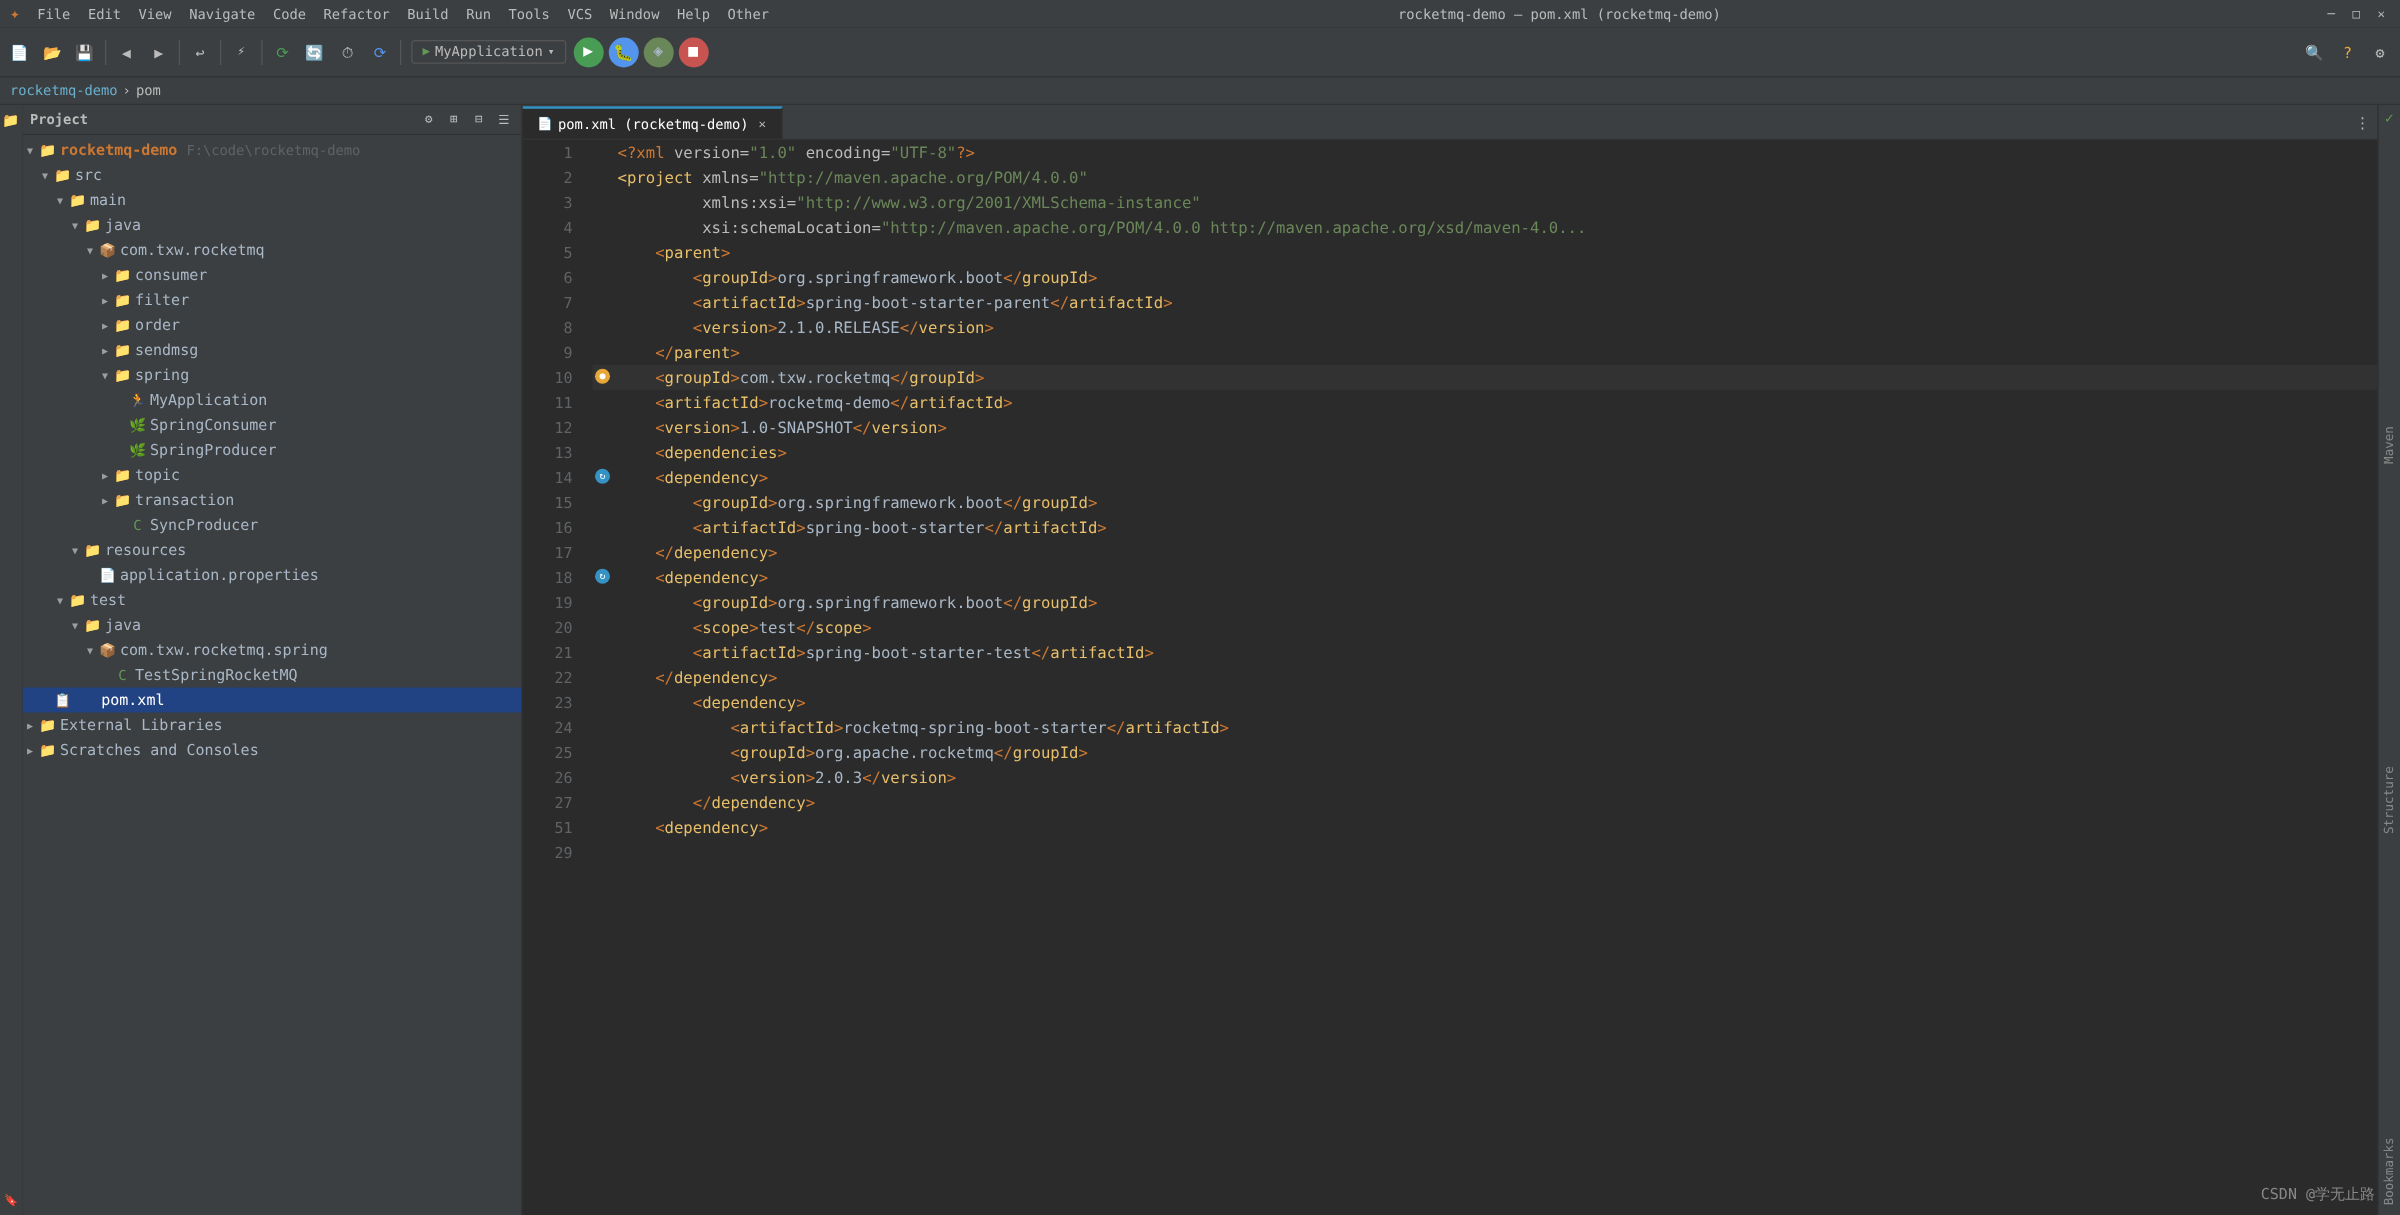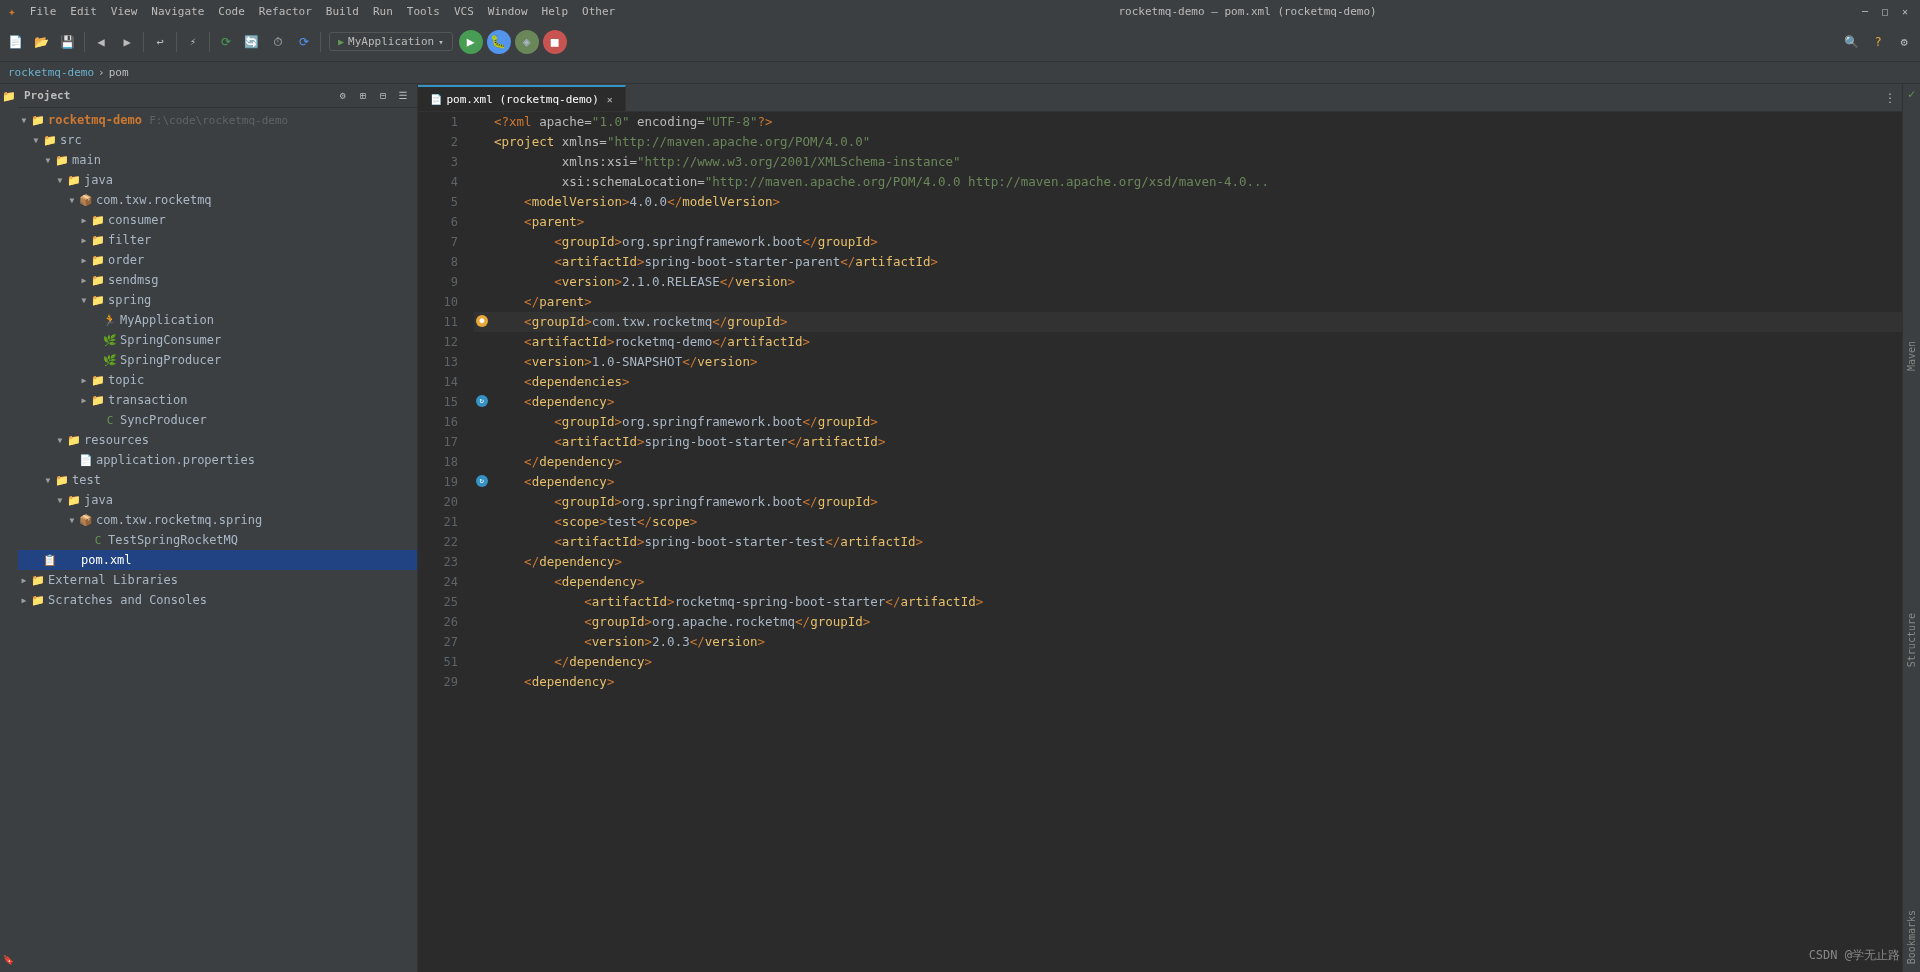--- a/index.html
+++ b/index.html
@@ -653,25 +653,24 @@
           <div class="line-num-cell">22</div>
           <div class="line-num-cell">23</div>
           <div class="line-num-cell">24</div>
           <div class="line-num-cell">25</div>
           <div class="line-num-cell">26</div>
           <div class="line-num-cell">27</div>
           <div class="line-num-cell">51</div>
           <div class="line-num-cell">29</div>
         </div>
       <div class="code-content" id="code-content">
-          <div class="code-line" style="position: relative; padding-left: 20px;"><span><span style="color:#cc7832;">&lt;?xml</span><span style="color:#bababa;"> apache=</span><span style="color:#6a8759;">"1.0"</span><span style="color:#bababa;"> encoding=</span><span style="color:#6a8759;">"UTF-8"</span><span style="color:#cc7832;">?&gt;</span></span></div>
+          <div class="code-line" style="position: relative; padding-left: 20px;"><span><span style="color:#cc7832;">&lt;?xml</span><span style="color:#bababa;"> version=</span><span style="color:#6a8759;">"1.0"</span><span style="color:#bababa;"> encoding=</span><span style="color:#6a8759;">"UTF-8"</span><span style="color:#cc7832;">?&gt;</span></span></div>
           <div class="code-line" style="position: relative; padding-left: 20px;"><span><span style="color:#e8bf6a;">&lt;project</span><span style="color:#bababa;"> xmlns=</span><span style="color:#6a8759;">"http://maven.apache.org/POM/4.0.0"</span></span></div>
           <div class="code-line" style="position: relative; padding-left: 20px;"><span><span style="color:#bababa;">         xmlns:xsi=</span><span style="color:#6a8759;">"http://www.w3.org/2001/XMLSchema-instance"</span></span></div>
           <div class="code-line" style="position: relative; padding-left: 20px;"><span><span style="color:#bababa;">         xsi:schemaLocation=</span><span style="color:#6a8759;">"http://maven.apache.org/POM/4.0.0 http://maven.apache.org/xsd/maven-4.0...</span></span></div>
-          <div class="code-line" style="position: relative; padding-left: 20px;"><span>    <span style="color:#cc7832;">&lt;</span><span style="color:#e8bf6a;">modelVersion</span><span style="color:#cc7832;">&gt;</span>4.0.0<span style="color:#cc7832;">&lt;/</span><span style="color:#e8bf6a;">modelVersion</span><span style="color:#cc7832;">&gt;</span></span></div>
           <div class="code-line" style="position: relative; padding-left: 20px;"><span>    <span style="color:#cc7832;">&lt;</span><span style="color:#e8bf6a;">parent</span><span style="color:#cc7832;">&gt;</span></span></div>
           <div class="code-line" style="position: relative; padding-left: 20px;"><span>        <span style="color:#cc7832;">&lt;</span><span style="color:#e8bf6a;">groupId</span><span style="color:#cc7832;">&gt;</span>org.springframework.boot<span style="color:#cc7832;">&lt;/</span><span style="color:#e8bf6a;">groupId</span><span style="color:#cc7832;">&gt;</span></span></div>
           <div class="code-line" style="position: relative; padding-left: 20px;"><span>        <span style="color:#cc7832;">&lt;</span><span style="color:#e8bf6a;">artifactId</span><span style="color:#cc7832;">&gt;</span>spring-boot-starter-parent<span style="color:#cc7832;">&lt;/</span><span style="color:#e8bf6a;">artifactId</span><span style="color:#cc7832;">&gt;</span></span></div>
           <div class="code-line" style="position: relative; padding-left: 20px;"><span>        <span style="color:#cc7832;">&lt;</span><span style="color:#e8bf6a;">version</span><span style="color:#cc7832;">&gt;</span>2.1.0.RELEASE<span style="color:#cc7832;">&lt;/</span><span style="color:#e8bf6a;">version</span><span style="color:#cc7832;">&gt;</span></span></div>
           <div class="code-line" style="position: relative; padding-left: 20px;"><span>    <span style="color:#cc7832;">&lt;/</span><span style="color:#e8bf6a;">parent</span><span style="color:#cc7832;">&gt;</span></span></div>
           <div class="code-line current-line" style="position: relative; padding-left: 20px;"><span style="position: absolute; left: 2px; top: 3px; width: 12px; height: 12px; background: rgb(232, 168, 56); border-radius: 50%; display: inline-flex; align-items: center; justify-content: center; font-size: 8px; color: white;">●</span><span>    <span style="color:#cc7832;">&lt;</span><span style="color:#e8bf6a;">groupId</span><span style="color:#cc7832;">&gt;</span>com.txw.rocketmq<span style="color:#cc7832;">&lt;/</span><span style="color:#e8bf6a;">groupId</span><span style="color:#cc7832;">&gt;</span></span></div>
           <div class="code-line" style="position: relative; padding-left: 20px;"><span>    <span style="color:#cc7832;">&lt;</span><span style="color:#e8bf6a;">artifactId</span><span style="color:#cc7832;">&gt;</span>rocketmq-demo<span style="color:#cc7832;">&lt;/</span><span style="color:#e8bf6a;">artifactId</span><span style="color:#cc7832;">&gt;</span></span></div>
           <div class="code-line" style="position: relative; padding-left: 20px;"><span>    <span style="color:#cc7832;">&lt;</span><span style="color:#e8bf6a;">version</span><span style="color:#cc7832;">&gt;</span>1.0-SNAPSHOT<span style="color:#cc7832;">&lt;/</span><span style="color:#e8bf6a;">version</span><span style="color:#cc7832;">&gt;</span></span></div>
           <div class="code-line" style="position: relative; padding-left: 20px;"><span>    <span style="color:#cc7832;">&lt;</span><span style="color:#e8bf6a;">dependencies</span><span style="color:#cc7832;">&gt;</span></span></div>
           <div class="code-line" style="position: relative; padding-left: 20px;"><span style="position: absolute; left: 2px; top: 3px; width: 12px; height: 12px; background: rgb(53, 146, 196); border-radius: 50%; display: inline-flex; align-items: center; justify-content: center; font-size: 8px; color: white;">↻</span><span>    <span style="color:#cc7832;">&lt;</span><span style="color:#e8bf6a;">dependency</span><span style="color:#cc7832;">&gt;</span></span></div>

